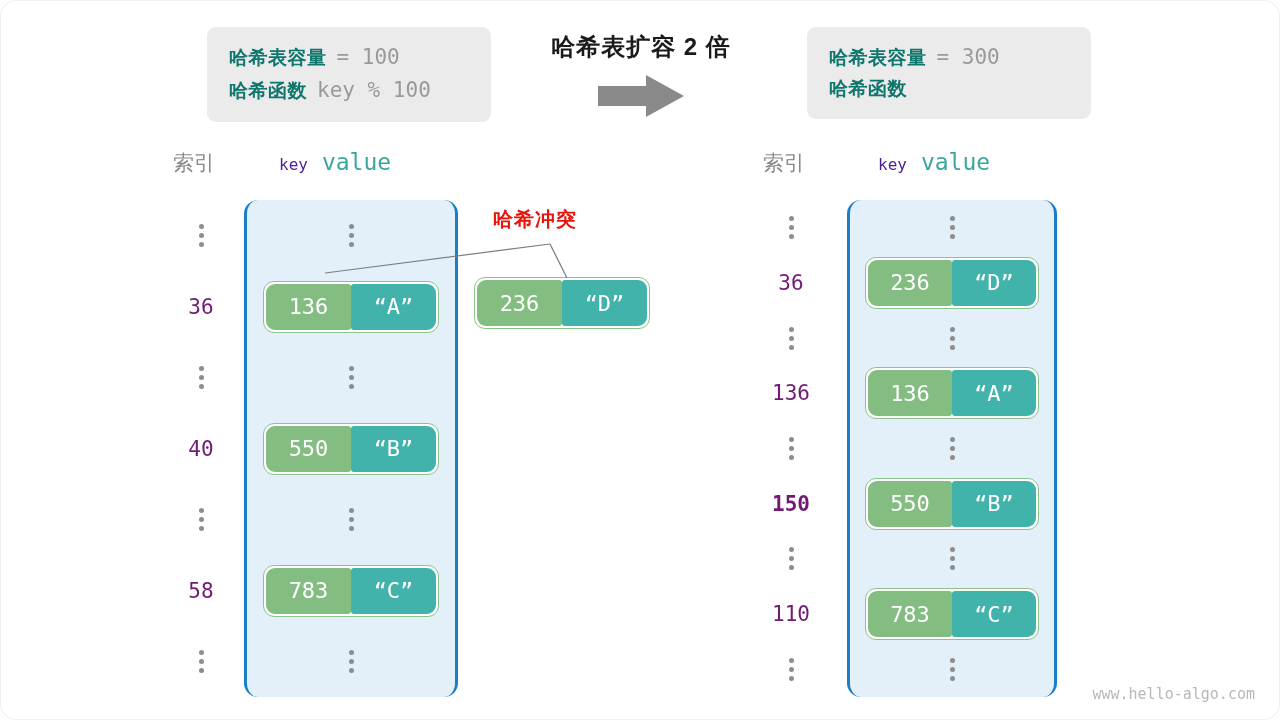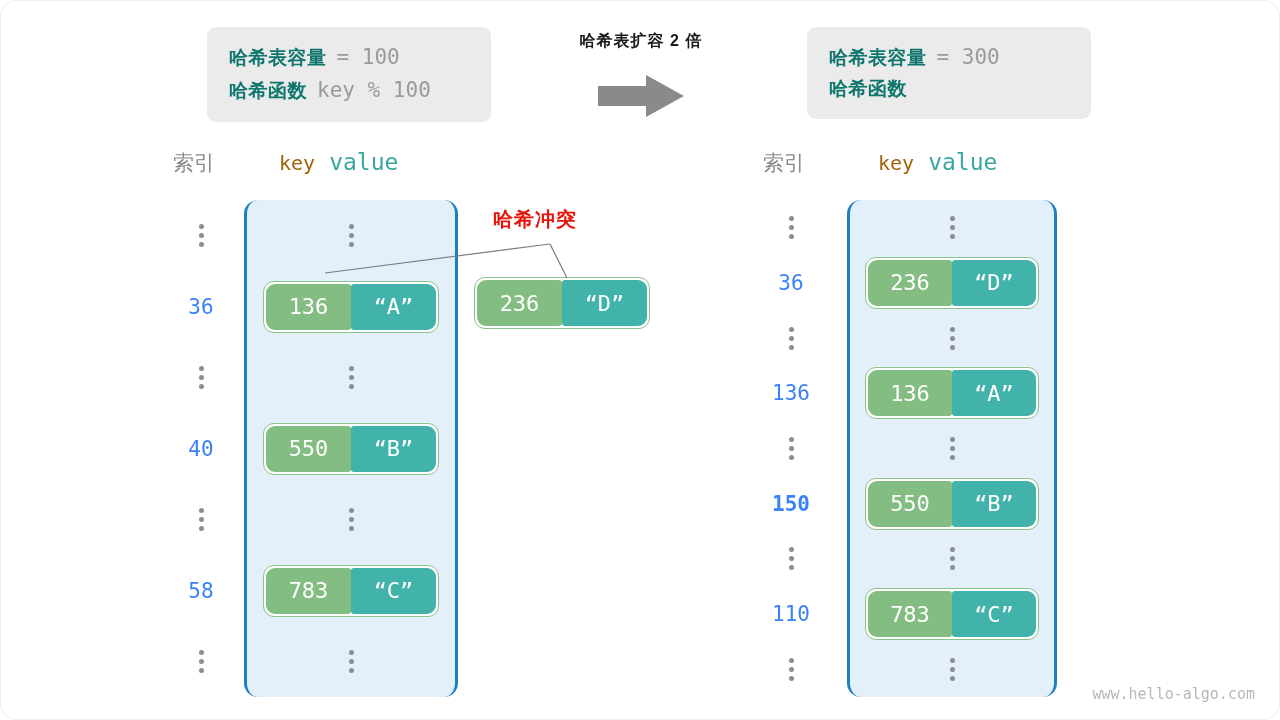--- a/index.html
+++ b/index.html
@@ -13,34 +13,34 @@
 
   
   .infobox{position:absolute;background:#ebebeb;border-radius:9px;
            padding:14px 22px 16px 22px;box-sizing:border-box;}
   .infoline{display:flex;align-items:baseline;white-space:pre;line-height:1.55;}
   .info-cn{font-size:19px;font-weight:bold;color:#0f766e;letter-spacing:.5px;}
   .info-code{font-size:21px;color:#9a9a9a;font-weight:400;padding-left:10px;}
 
   
   #centerTitle{position:absolute;left:532px;top:30px;width:216px;text-align:center;
-               font-size:16px;font-weight:bold;color:#1a1a1a;letter-spacing:1px;
+               font-size:24px;font-weight:bold;color:#1a1a1a;letter-spacing:1px;
                white-space:pre;}
   #arrowWrap{position:absolute;left:532px;top:72px;width:216px;text-align:center;}
 
   
   .colhead{position:absolute;display:flex;align-items:baseline;white-space:pre;text-align:center;}
   .h-index{font-size:21px;color:#8a8a8a;font-weight:400;}
-  .h-key{font-size:20px;color:#a16207;}
+  .h-key{font-size:16px;color:#4c1d95;}
   .h-value{font-size:23px;color:#3aa79e;}
 
   
   .idxcol{position:absolute;width:80px;}
   .idxcell{display:flex;align-items:center;justify-content:center;
-           font-size:21px;color:#3b82f6;}
+           font-size:21px;color:#701a75;}
 
   
   .bucket{position:absolute;background:#e3f0fa;box-sizing:border-box;
           border-left:3px solid #1b7fc4;border-right:3px solid #1b7fc4;
           border-radius:14px;}
 
   .row{display:flex;align-items:center;justify-content:center;}
 
   
   .vdots{display:flex;flex-direction:column;align-items:center;gap:4px;}

